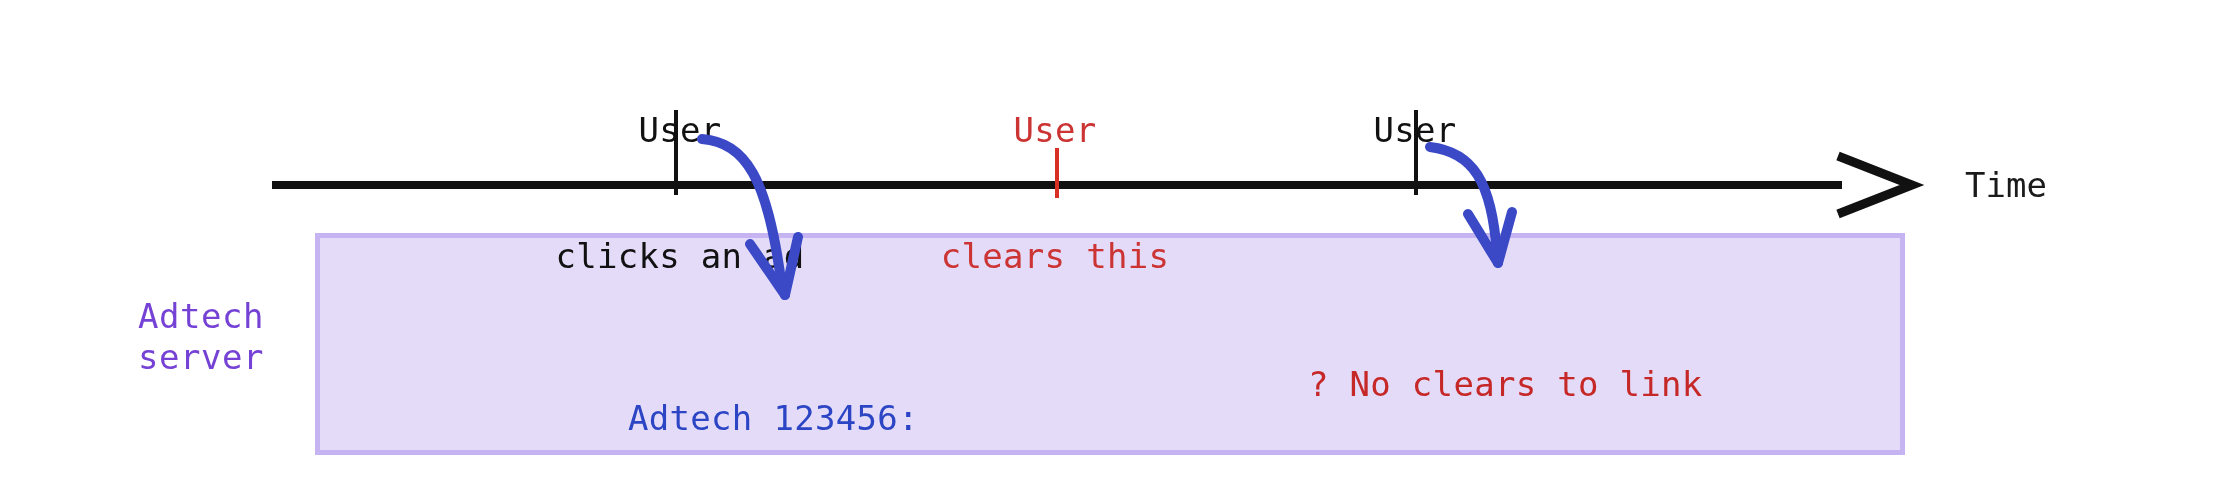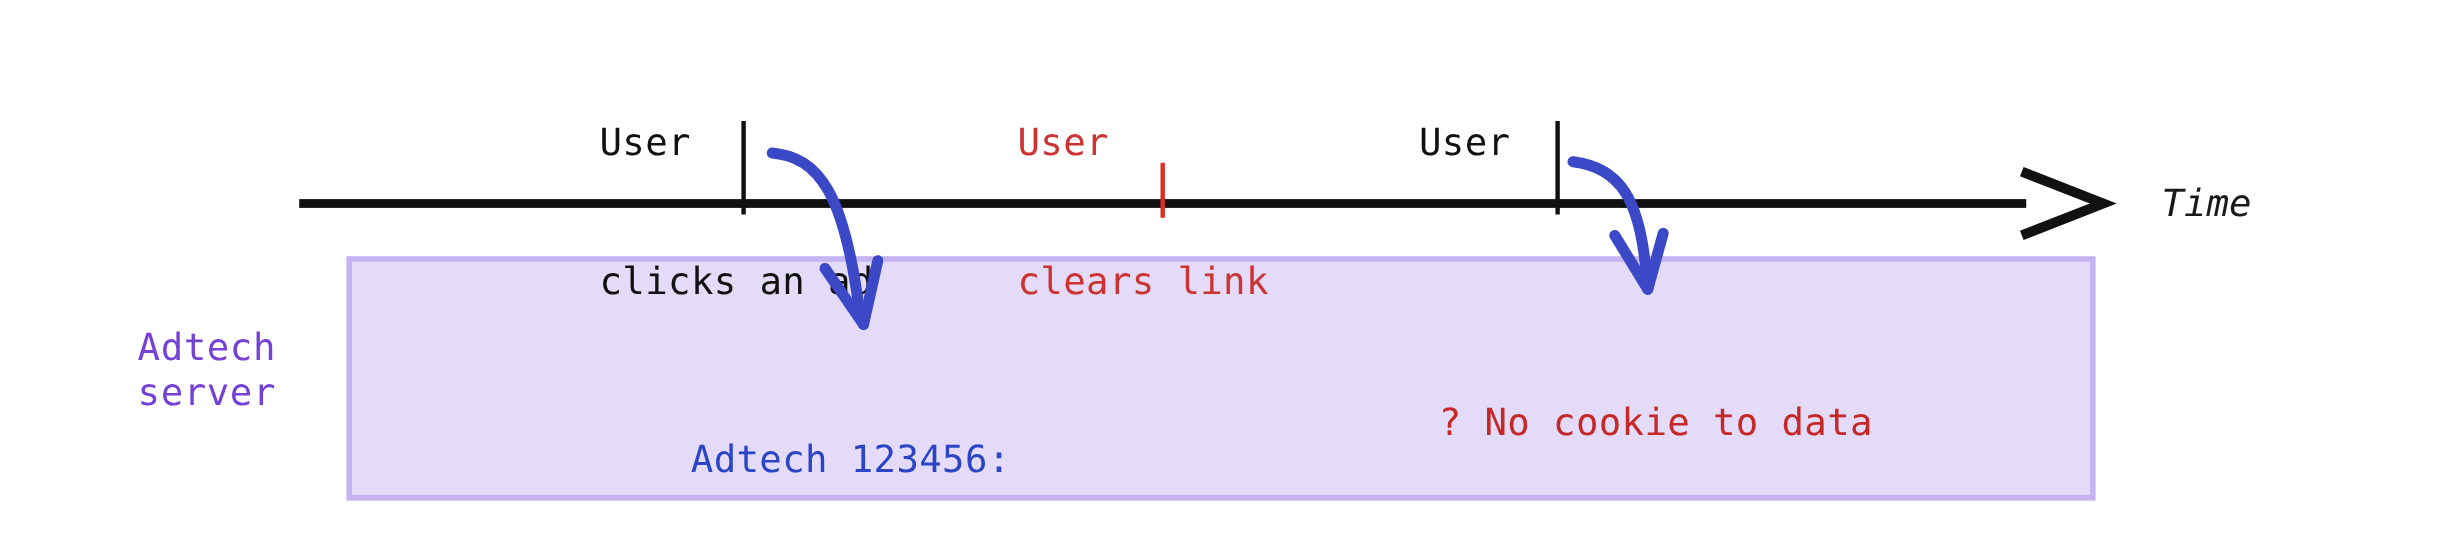--- a/index.html
+++ b/index.html
@@ -25,21 +25,21 @@
     top: 233px;
     width: 1590px;
     height: 222px;
     background: #e3dbf8;
     border: 5px solid #c6b4f2;
     box-sizing: border-box;
   }
 
   .adtech-label {
     position: absolute;
-    left: 88px;
+    left: 101px;
     top: 296px;
     width: 200px;
     color: #7542d5;
     font-size: 34px;
     line-height: 41px;
     text-align: center;
     white-space: pre;
     letter-spacing: 0.5px;
   }
 
@@ -53,36 +53,36 @@
     background: #111111;
   }
   .time-label {
     position: absolute;
     left: 1965px;
     top: 165px;
     color: #1a1a1a;
     font-size: 34px;
     line-height: 40px;
     white-space: pre;
-    font-style: italic;
   }
 
   
   .tick {
     position: absolute;
     width: 4px;
     background: #111111;
   }
   .tick.tick-red { background: #d93025; width: 4px; }
 
   
   .event-caption {
     position: absolute;
     font-size: 34px;
     line-height: 42px;
+    text-align: center;
     white-space: pre;
     letter-spacing: 0.3px;
   }
   .event-caption.black { color: #111111; }
   .event-caption.red   { color: #cc3333; }
 
   
   .blue-note {
     position: absolute;
     left: 628px;
@@ -131,34 +131,34 @@
   <div class="tick tick-red" style="left:1055px; top:148px; height:50px;"></div>
   <div class="tick" style="left:1414px; top:110px; height:85px;"></div>
 
   <div class="event-caption black" style="left:545px; top:25px; width:270px;">
     <div>User</div>
     <div>clicks an ad</div>
   </div>
 
   <div class="event-caption red" style="left:925px; top:25px; width:260px;">
     <div>User</div>
-    <div>clears link</div>
+    <div>clears this</div>
   </div>
 
   <div class="event-caption black" style="left:1290px; top:25px; width:250px;">
     <div>User</div>
   </div>
 
   <div class="blue-note">
     <div>Adtech 123456:</div>
     
   </div>
 
   <div class="red-note">
-    <div>? No cookie to data</div>
+    <div>? No clears to link</div>
     <div>this conversion to</div>
     
     
   </div>
 
   <svg class="overlay" viewBox="0 0 2217 498">
 
     <g>
       <path d="M 1838 156 L 1912 185 L 1838 214" fill="none" stroke="#111111" stroke-width="9" stroke-linecap="butt" stroke-linejoin="miter"></path>
     </g>

